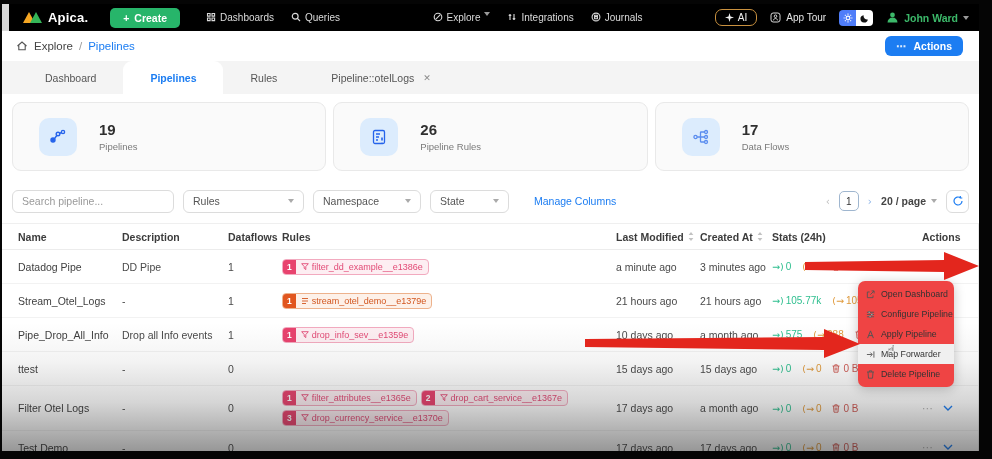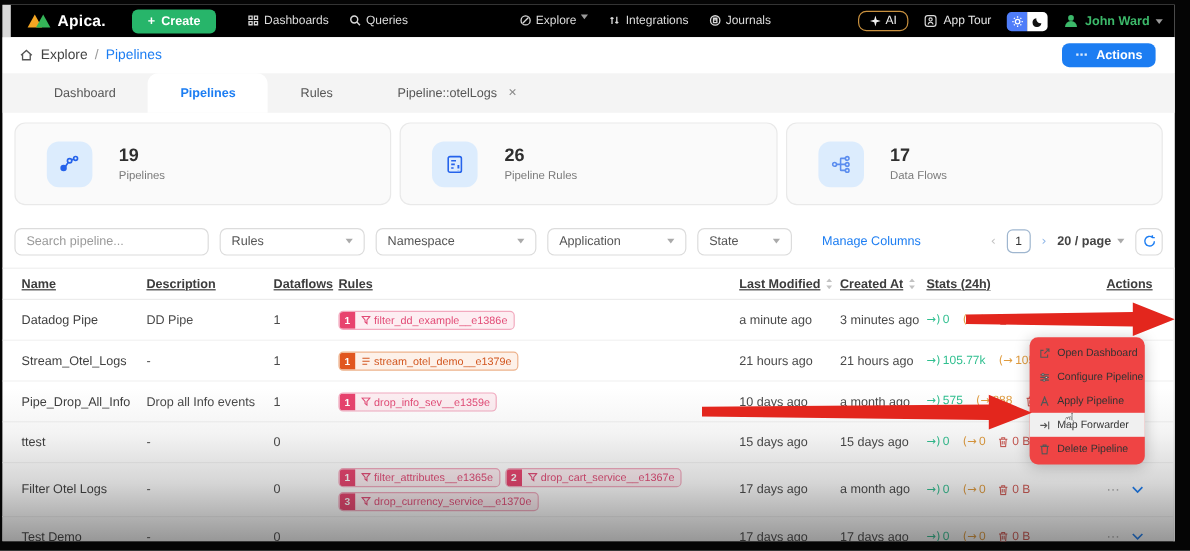--- a/index.html
+++ b/index.html
@@ -46,34 +46,34 @@
   .card { flex:1; background:#fafafa; border:1px solid #e9e9e9; border-radius:9px; height:69px; display:flex; align-items:center; padding-left:26px; gap:22px; }
   .card-icon { width:38px; height:38px; background:#dcecfd; border-radius:10px; display:flex; align-items:center; justify-content:center; color:#2563eb; }
   .card-value { font-size:15px; font-weight:700; color:#2f2f2f; }
   .card-label { font-size:9.5px; color:#7a7a7a; margin-top:3px; }
 
   
   .filter-row { display:flex; align-items:center; margin:18px 10px 0; gap:9px; height:24px; font-size:10.5px; }
   .search { width:162px; height:23px; border:1px solid #dcdcdc; border-radius:6px; padding:0 9px; font-size:10.5px; color:#555; outline:none; font-family:"Liberation Sans",sans-serif; }
   .search::placeholder { color:#9a9a9a; }
   .select { height:23px; border:1px solid #dcdcdc; border-radius:6px; padding:0 9px; display:flex; align-items:center; justify-content:space-between; color:#555; cursor:pointer; background:#fff; }
-  .sel-rules { width:121px; } .sel-ns { width:134px; } .sel-app { width:116px; } .sel-state { width:79px; }
+  .sel-rules { width:121px; } .sel-ns { width:108px; } .sel-app { width:116px; } .sel-state { width:79px; }
   .manage { color:#1c7df2; margin-left:16px; cursor:pointer; white-space:nowrap; }
   .pager { margin-left:auto; display:flex; align-items:center; gap:9px; }
   .pg-prev { color:#c0c0c0; font-family:"DejaVu Sans",sans-serif; cursor:pointer; }
   .pg-next { color:#8fb6e8; font-family:"DejaVu Sans",sans-serif; cursor:pointer; }
   .page-box { width:20px; height:20px; border:1px solid #9fb6cf; border-radius:5px; display:flex; align-items:center; justify-content:center; color:#333; font-size:10px; cursor:pointer; }
   .page-size { display:flex; align-items:center; gap:5px; color:#444; cursor:pointer; font-weight:600; }
   .refresh { width:23px; height:23px; border:1px solid #dcdcdc; border-radius:6px; display:flex; align-items:center; justify-content:center; color:#1c7df2; cursor:pointer; background:#fff; }
 
   
   .table { margin-top:10px; border-top:1px solid #efefef; border-right:1px solid #e7e7e7; }
   .thead, .trow { display:grid; grid-template-columns:104px 106px 54px 334px 84px 72px 150px 1fr; padding-left:16px; align-items:center; }
   .thead { height:26px; border-bottom:1px solid #ececec; font-size:10.5px; font-weight:700; color:#3c3c3c; }
-  .th { display:flex; align-items:center; gap:4px;text-decoration:underline; }
+  .th { display:flex; align-items:center; gap:4px; }
   .trow { min-height:34px; border-bottom:1px solid #f2f2f2; font-size:10.5px; color:#4a4a4a; }
   .cell-name { color:#3f3f3f; padding-right:6px; }
   .tags { display:flex; flex-wrap:wrap; gap:4px; padding:4px 8px 4px 0; }
   .tag { display:inline-flex; align-items:stretch; border:1px solid #f2aabf; background:#fdeef2; color:#e24b76; border-radius:4px; font-size:9px; overflow:hidden; height:16px; cursor:pointer; white-space:nowrap; }
   .tag .n { background:#e8436e; color:#fff; padding:0 4px; display:flex; align-items:center; font-size:8.5px; font-weight:700; }
   .tag .lbl { padding:0 5px; display:flex; align-items:center; gap:3px; }
   .tag.orange { border-color:#edb28c; background:#fdf1e9; color:#d2561f; }
   .tag.orange .n { background:#e1561f; }
   .stats-cell { display:flex; align-items:center; gap:11px; font-size:10px; white-space:nowrap; }
   .stat { display:flex; align-items:center; gap:2px; }
@@ -271,24 +271,20 @@
   <div class="filter-row">
     <input class="search" value="" placeholder="Search pipeline..." style="">
     <span class="select sel-rules">
         <span>Rules</span>
         <span class="chev-dn" style="border-top-color:#aaa;"></span>
       </span>
     <span class="select sel-ns">
         <span>Namespace</span>
         <span class="chev-dn" style="border-top-color:#aaa;"></span>
       </span>
-    <span class="select sel-app">
-        <span>Application</span>
-        <span class="chev-dn" style="border-top-color:#aaa;"></span>
-      </span>
     <span class="select sel-state">
         <span>State</span>
         <span class="chev-dn" style="border-top-color:#aaa;"></span>
       </span>
     <span class="manage">Manage Columns</span>
     <span class="pager">
       <span class="pg-prev">‹</span>
       <span class="page-box">1</span>
       <span class="pg-next">›</span>
       <span class="page-size">

